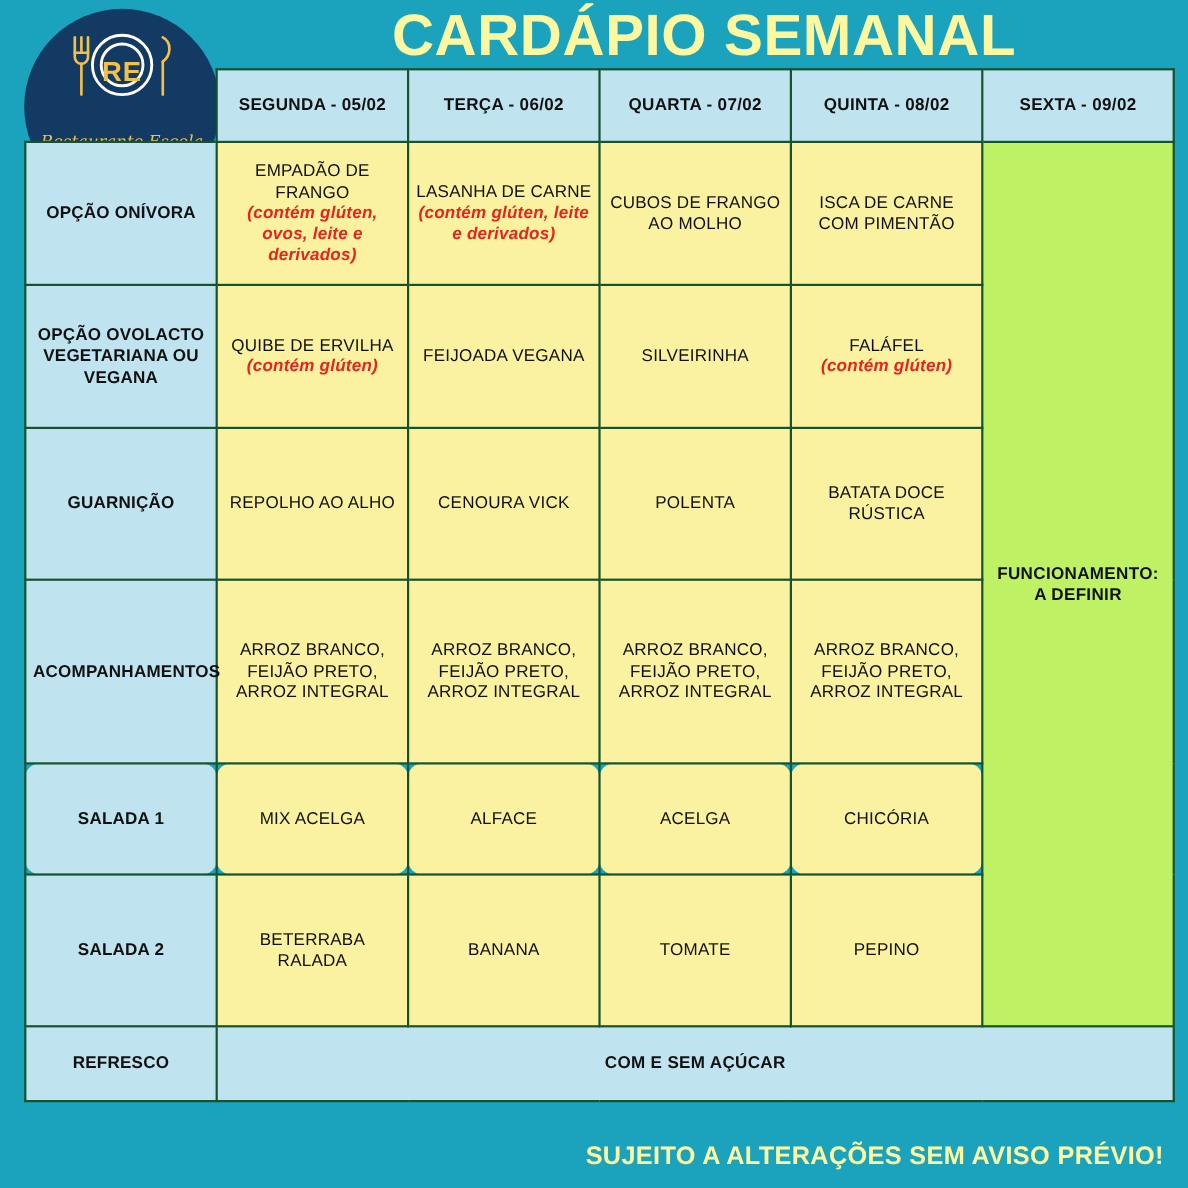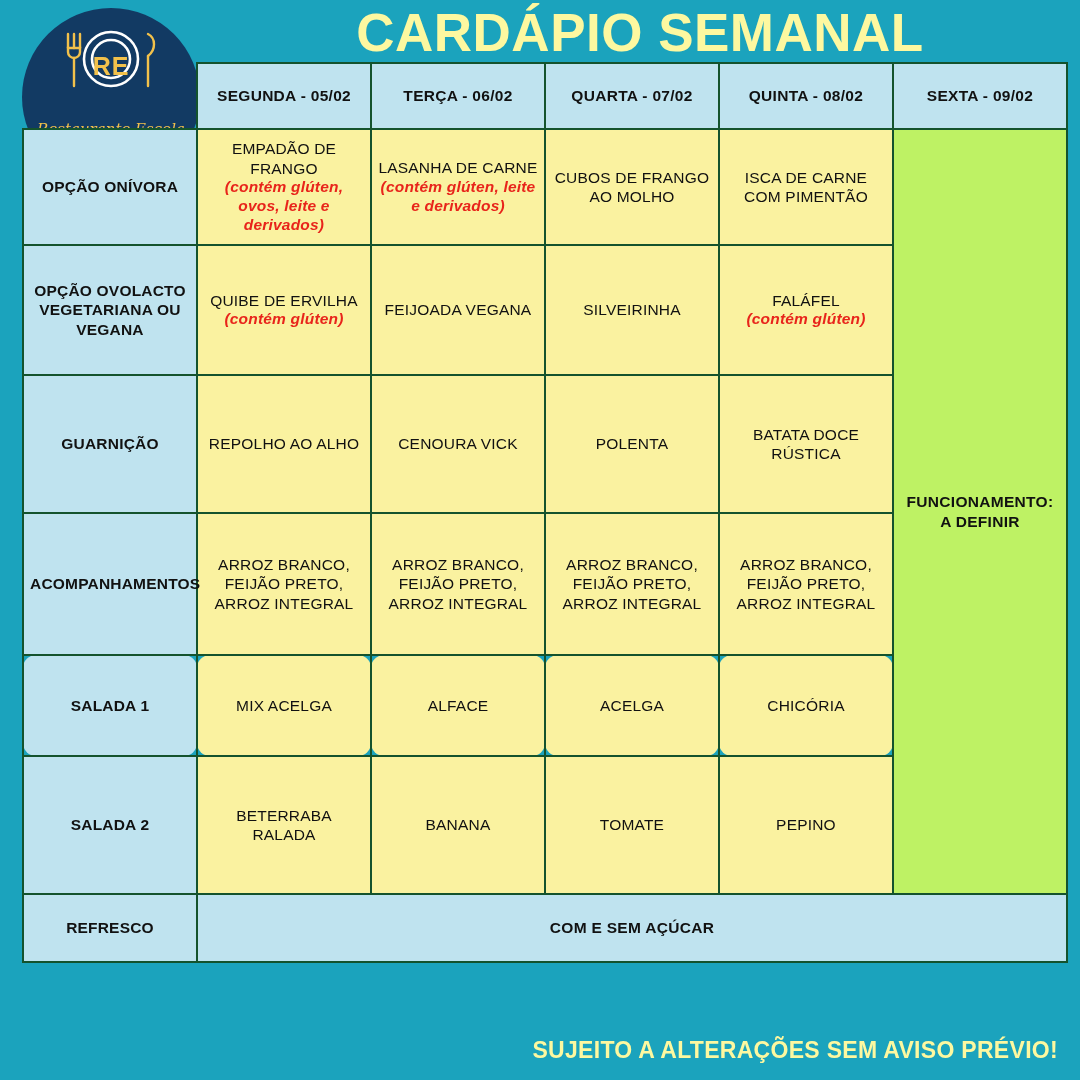--- a/index.html
+++ b/index.html
@@ -127,24 +127,24 @@
     font-weight: bold;
     font-size: 16px;
     letter-spacing: 0.3px;
   }
   .refresco-cell {
     background: #bfe3ef;
     font-weight: bold;
     font-size: 15.5px;
     letter-spacing: 0.3px;
   }
-  .r-onivora td { height: 116px; }
+  .r-onivora td { height: 130px; }
   .r-vegana td  { height: 130px; }
   .r-guarnicao td { height: 138px; }
-  .r-acomp td { height: 142px; }
+  .r-acomp td { height: 167px; }
   .r-salada1 td { height: 101px; border-radius: 13px; }
   .r-salada2 td { height: 138px; }
   .r-refresco td { height: 68px; }
 
   
   #footer {
     position: absolute;
     left: 0; bottom: 16px;
     width: 1080px;
     text-align: right;

